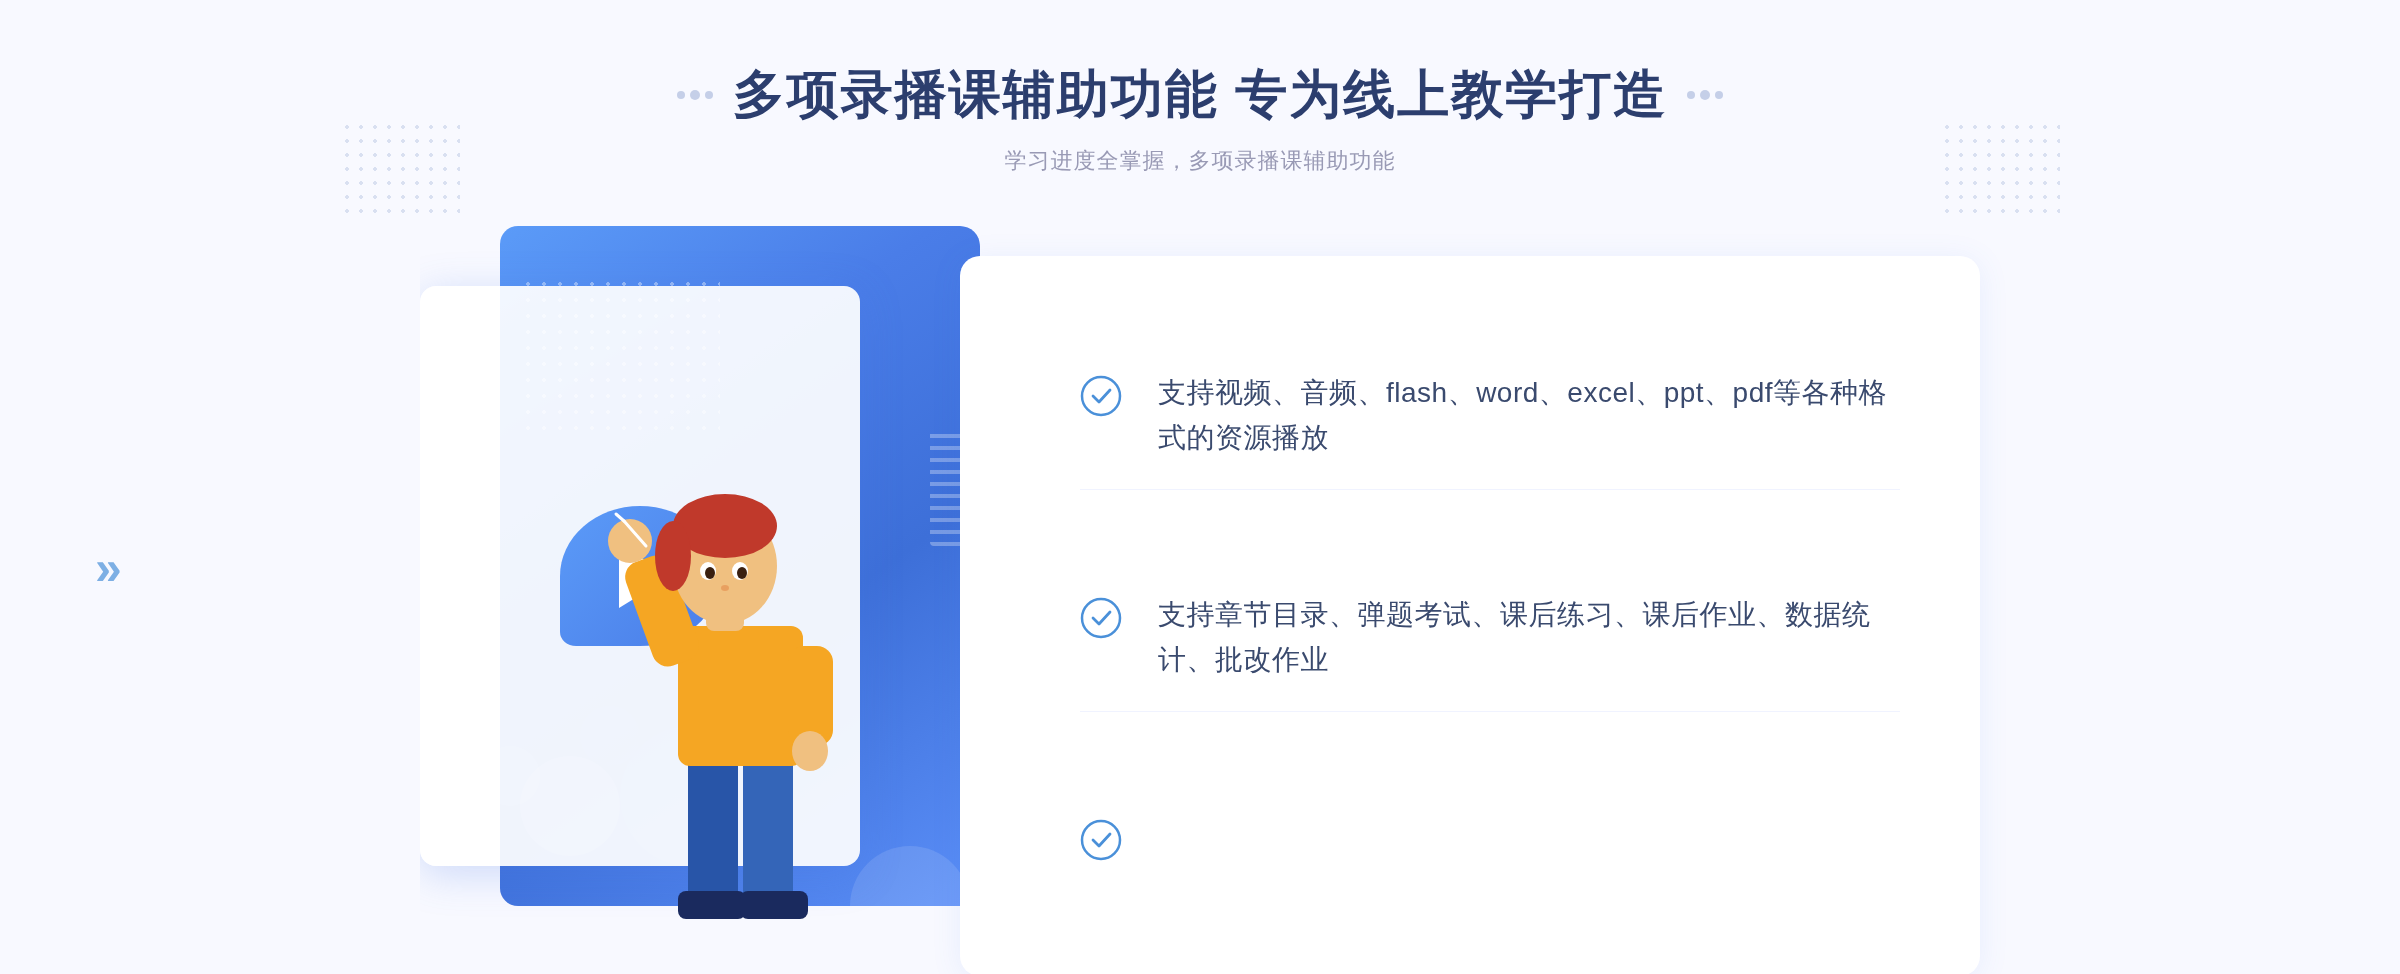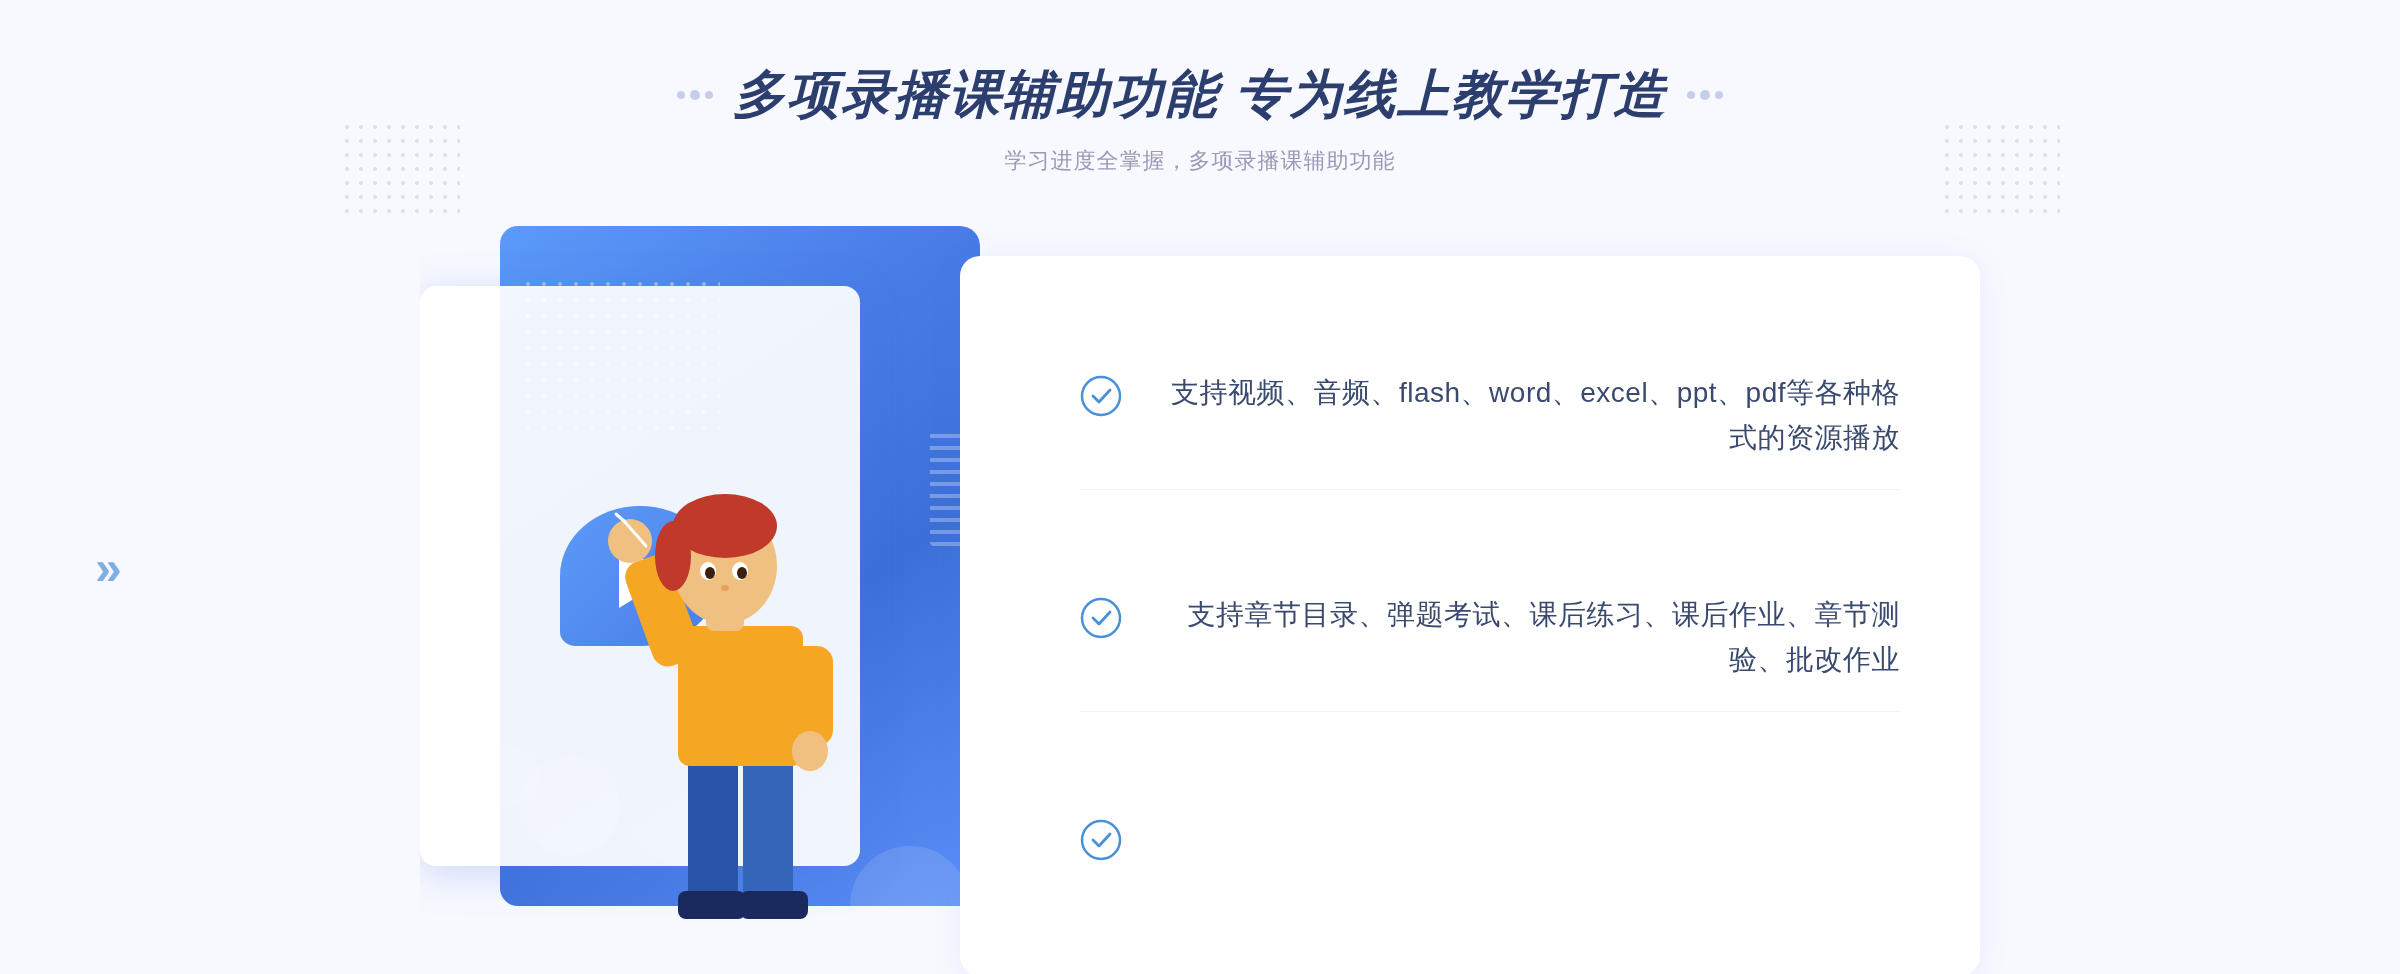--- a/index.html
+++ b/index.html
@@ -66,21 +66,20 @@
       text-align: center;
       margin-bottom: 50px;
     }
 
     .header-title-wrapper {
       display: flex;
       align-items: center;
       justify-content: center;
       gap: 20px;
       margin-bottom: 16px;
-      font-style: italic;
     }
 
     .header-dots {
       display: flex;
       gap: 5px;
       align-items: center;
     }
 
     .header-dot {
       width: 8px;
@@ -105,21 +104,20 @@
       font-size: 22px;
       color: #999ab5;
       letter-spacing: 1px;
     }
 
     .main-content {
       display: flex;
       width: 1560px;
       height: 730px;
       position: relative;
-      text-align: right;
     }
 
     
     .illustration-card {
       width: 560px;
       height: 720px;
       position: relative;
       border-radius: 20px;
       overflow: hidden;
       flex-shrink: 0;
@@ -419,21 +417,21 @@
         <span class="feature-text">支持视频、音频、flash、word、excel、ppt、pdf等各种格式的资源播放</span>
       </div>
 
       <div class="feature-item">
         <div class="check-icon">
           <svg viewBox="0 0 42 42" fill="none" xmlns="http://www.w3.org/2000/svg">
             <circle cx="21" cy="21" r="19" stroke="#4a90d9" stroke-width="2.5" fill="none"></circle>
             <polyline points="13,21 19,27 30,15" stroke="#4a90d9" stroke-width="2.8" stroke-linecap="round" stroke-linejoin="round" fill="none"></polyline>
           </svg>
         </div>
-        <span class="feature-text">支持章节目录、弹题考试、课后练习、课后作业、章节测验、批改作业</span>
+        <span class="feature-text">支持章节目录、弹题考试、课后练习、课后作业、数据统计、批改作业</span>
       </div>
 
       <div class="feature-item">
         <div class="check-icon">
           <svg viewBox="0 0 42 42" fill="none" xmlns="http://www.w3.org/2000/svg">
             <circle cx="21" cy="21" r="19" stroke="#4a90d9" stroke-width="2.5" fill="none"></circle>
             <polyline points="13,21 19,27 30,15" stroke="#4a90d9" stroke-width="2.8" stroke-linecap="round" stroke-linejoin="round" fill="none"></polyline>
           </svg>
         </div>
       </div>

